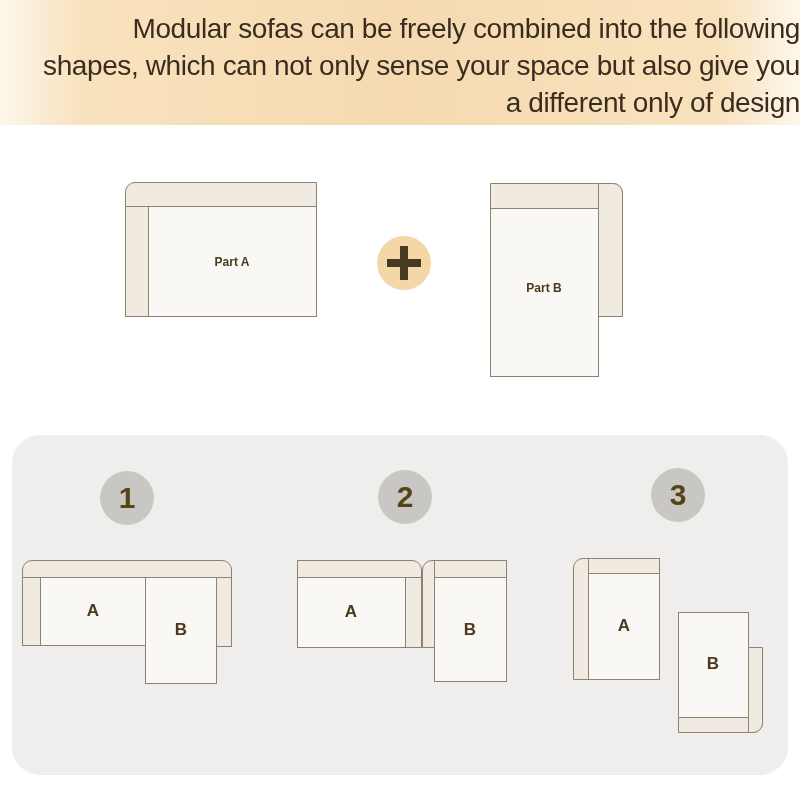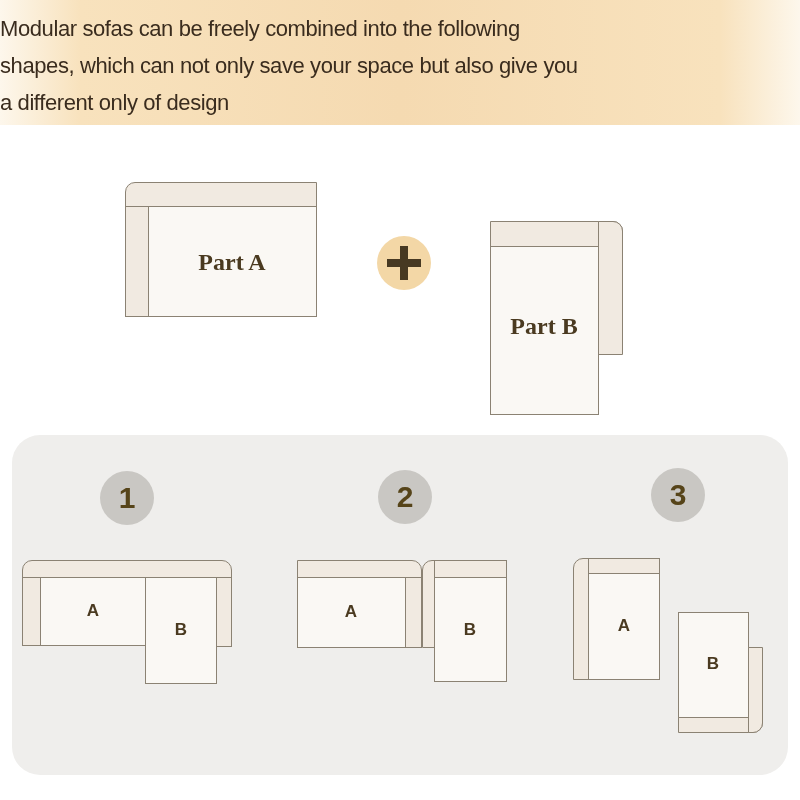--- a/index.html
+++ b/index.html
@@ -7,34 +7,34 @@
     position:relative;width:800px;height:800px;background:#ffffff;overflow:hidden;
     font-family:"Liberation Sans",sans-serif;
   }
   
   .banner{
     position:absolute;left:0;top:0;width:800px;height:125px;
     background:linear-gradient(90deg,#fdf7ec 0%,#f8e2bd 10%,#f5dab1 50%,#f8e2bd 90%,#fdf7ec 100%);
     padding-top:10px;box-sizing:border-box;
   }
   .banner-line{
-    width:800px;text-align:left;white-space:nowrap;
-    font-size:22px;line-height:37px;letter-spacing:-0.4px;
+    width:800px;text-align:right;white-space:nowrap;
+    font-size:28px;line-height:37px;letter-spacing:-0.4px;
     color:#3a2c1e;
   }
   
   .grp{position:absolute;}
   .pc{position:absolute;box-sizing:border-box;border:1px solid #8b8273;}
   .band{background:#f1eae1;}
   .seat{background:#faf8f4;}
   .lbl{
     position:absolute;transform:translate(-50%,-50%);
     color:#4a3a20;font-weight:bold;white-space:nowrap;
   }
-  .lbl-big{font-size:24px;font-family:Liberation Serif, serif;}
+  .lbl-big{font-size:12px;}
   .lbl-sm{font-size:17px;}
   
   .plus-circle{
     position:absolute;left:377px;top:236px;width:54px;height:54px;border-radius:50%;
     background:#f3d7a6;
   }
   .plus-bar-h{position:absolute;left:10px;top:23px;width:34px;height:8px;background:#473922;}
   .plus-bar-v{position:absolute;left:23px;top:10px;width:8px;height:34px;background:#473922;}
   
   .panel{
@@ -46,37 +46,37 @@
     text-align:center;line-height:54px;font-size:30px;font-weight:bold;color:#564419;
   }
 </style>
 </head>
 <body>
 
 <div class="page">
 
   <div class="banner">
     <div class="banner-line">Modular sofas can be freely combined into the following</div>
-    <div class="banner-line">shapes, which can not only save your space but also give you</div>
+    <div class="banner-line">shapes, which can not only sense your space but also give you</div>
     <div class="banner-line">a different only of design</div>
   </div>
 
   <div class="grp" style="left:125px;top:182px;width:192px;height:135px;">
     <div class="pc band" style="left:0;top:0;width:192px;height:25px;border-radius:10px 0 0 0;"></div>
     <div class="pc band" style="left:0;top:24px;width:24px;height:111px;"></div>
     <div class="pc seat" style="left:23px;top:24px;width:169px;height:111px;"></div>
     <div class="lbl lbl-big" style="left:107px;top:80px;">Part A</div>
   </div>
 
   <div class="plus-circle">
     <div class="plus-bar-h"></div>
     <div class="plus-bar-v"></div>
   </div>
 
-  <div class="grp" style="left:490px;top:183px;width:133px;height:194px;margin-top:38px;">
+  <div class="grp" style="left:490px;top:183px;width:133px;height:194px;">
     <div class="pc band" style="left:0;top:0;width:133px;height:26px;border-radius:0 10px 0 0;"></div>
     <div class="pc band" style="left:108px;top:0;width:25px;height:134px;border-radius:0 10px 0 0;"></div>
     <div class="pc seat" style="left:0;top:25px;width:109px;height:169px;"></div>
     <div class="lbl lbl-big" style="left:54px;top:105px;">Part B</div>
   </div>
 
   <div class="panel"></div>
 
   <div class="badge" style="left:100px;top:471px;">1</div>
   <div class="grp" style="left:22px;top:560px;width:210px;height:124px;">

